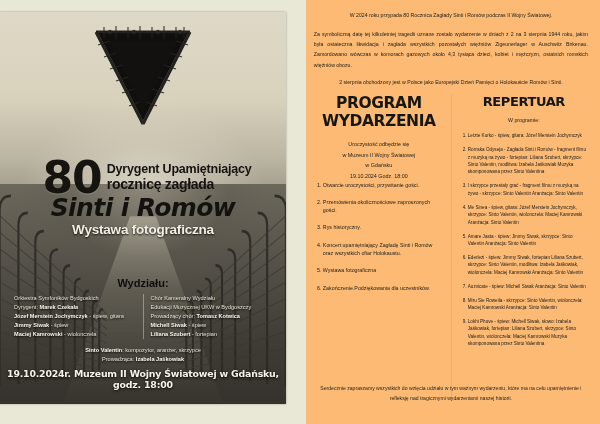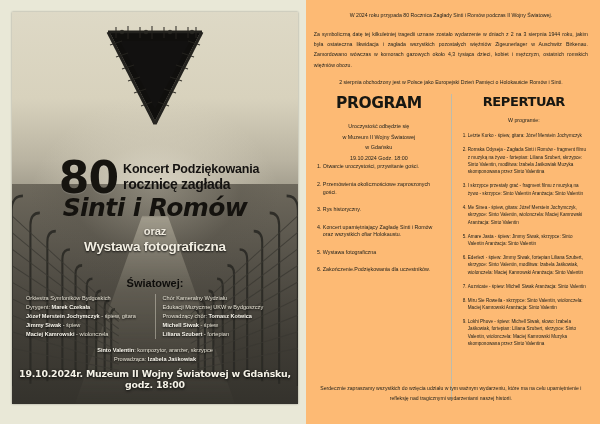--- a/index.html
+++ b/index.html
@@ -7,21 +7,21 @@
     width:600px;height:424px;overflow:hidden;
     background:#e9e8d7;
     font-family:"Liberation Sans", sans-serif;
     color:#1d1d1a;
   }
   .spread{position:relative;width:600px;height:424px;display:flex;}
 
   
   .page-left{position:relative;width:310px;height:424px;background:#e9e8d7;}
   .poster{
-    position:absolute;left:12px;top:12px;width:286px;height:392px;
+    position:absolute;left:0;top:12px;width:286px;height:392px;
     overflow:hidden;
     background:
       linear-gradient(180deg,#ded9c6 0%,#d8d2bd 22%,#b9b3a1 38%,#8d887a 52%,#6f6a5f 66%,#5a564d 80%,#46433c 100%);
     box-shadow:0 0 2px rgba(0,0,0,.35);
   }
   
   .sky-glow{
     position:absolute;left:0;top:0;width:100%;height:55%;
     background:radial-gradient(ellipse 60% 75% at 50% 95%, rgba(245,241,226,.85) 0%, rgba(225,219,200,.35) 45%, rgba(180,174,158,0) 75%);
   }
@@ -238,31 +238,30 @@
               <circle cx="98" cy="11" r="2.2"></circle>
             <circle cx="61" cy="101" r="2.4"></circle>
           </g>
         </svg>
       </div>
 
       <div class="headline">
         <div class="h-row1">
           <div class="big80">80</div>
           <div class="h-lines">
-            <div class="h-l1">Koncert Podziękowania</div>
+            <div class="h-l1">Dyrygent Upamiętniający</div>
             <div class="h-l2">rocznicę zagłada</div>
           </div>
         </div>
         <div class="h-big2">Sinti i Romów</div>
-        <div class="h-oraz">oraz</div>
         <div class="h-exh">Wystawa fotograficzna</div>
       </div>
 
       <div class="perf">
-        <div class="perf-title">Światowej:</div>
+        <div class="perf-title">Wydziału:</div>
         <div class="perf-cols">
           <div class="perf-col left">
               <div>Orkiestra Symfoników Bydgoskich</div>
               <div>Dyrygent: <b>Marek Czekała</b></div>
               <div><b>Józef Merstein Jochymczyk</b> - śpiew, gitara</div>
               <div><b>Jimmy Siwak</b> - śpiew</div>
               <div><b>Maciej Kamrowski</b> - wiolonczela</div>
             </div>
           <div class="perf-col right">
               <div>Chór Kameralny Wydziału</div>
@@ -290,20 +289,21 @@
       <div class="intro">
         <p class="p-center">W 2024 roku przypada 80 Rocznica Zagłady Sinti i Romów podczas II Wojny Światowej.</p>
         <p class="p-just">Za symboliczną datę tej kilkuletniej tragedii uznane zostało wydarzenie w dniach z 2 na 3 sierpnia 1944 roku, jakim była ostateczna likwidacja i zagłada wszystkich pozostałych więźniów Zigeunerlager w Auschwitz Birkenau. Zamordowano wówczas w komorach gazowych około 4,3 tysiąca dzieci, kobiet i mężczyzn, ostatnich romskich więźniów obozu.</p>
         <p class="p-center">2 sierpnia obchodzony jest w Polsce jako Europejski Dzień Pamięci o Holokauście Romów i Sinti.</p>
       </div>
 
       <div class="cols">
 
         <div class="col-prog">
           <div class="sec-title prog">PROGRAM</div>
+          <div class="sec-title prog">WYDARZENIA</div>
           <div class="prog-sub">
             <div>Uroczystość odbędzie się</div>
             <div>w Muzeum II Wojny Światowej</div>
             <div>w Gdańsku</div>
             <div>19.10.2024 Godz. 18:00</div>
           </div>
           <ol class="prog-ol prog-list">
               <li>Otwarcie uroczystości, przywitanie gości.</li>
               <li>Przemówienia okolicznościowe zaproszonych gości.</li>
               <li>Rys historyczny.</li>

